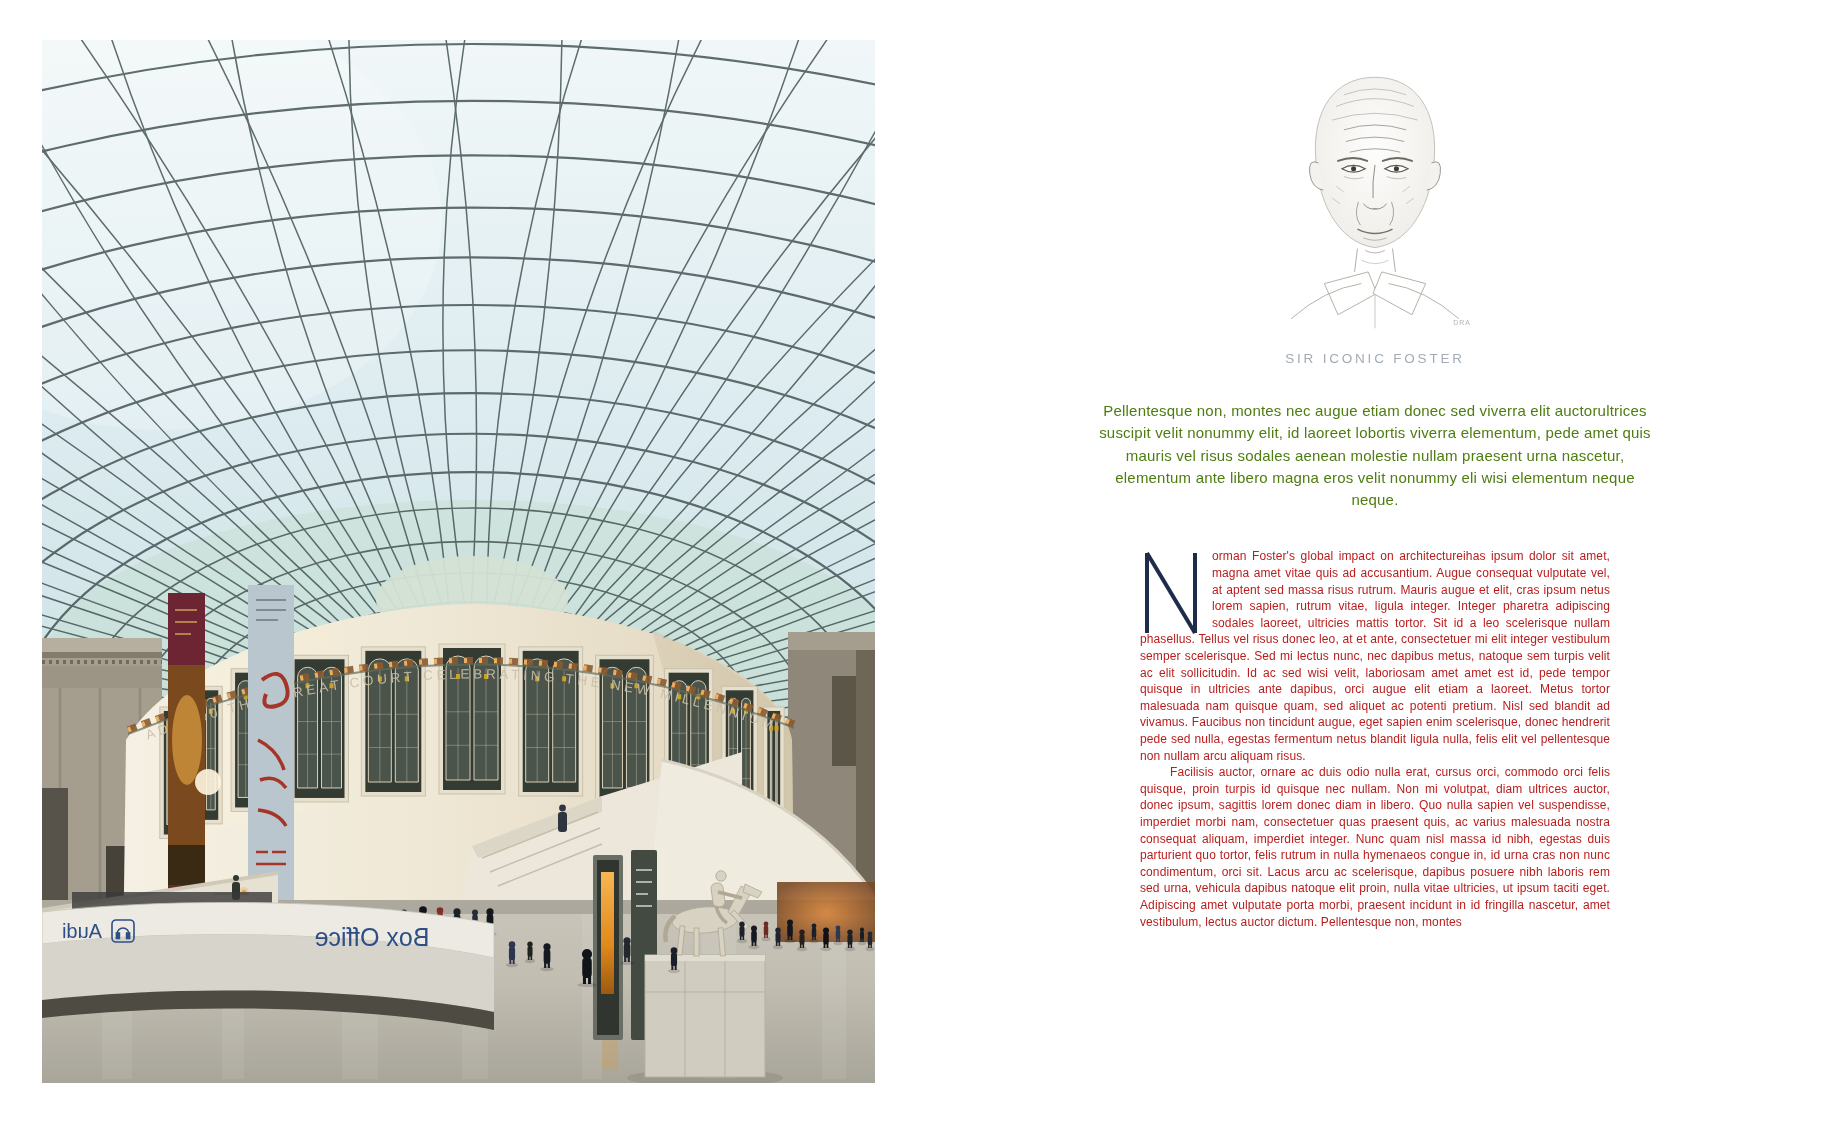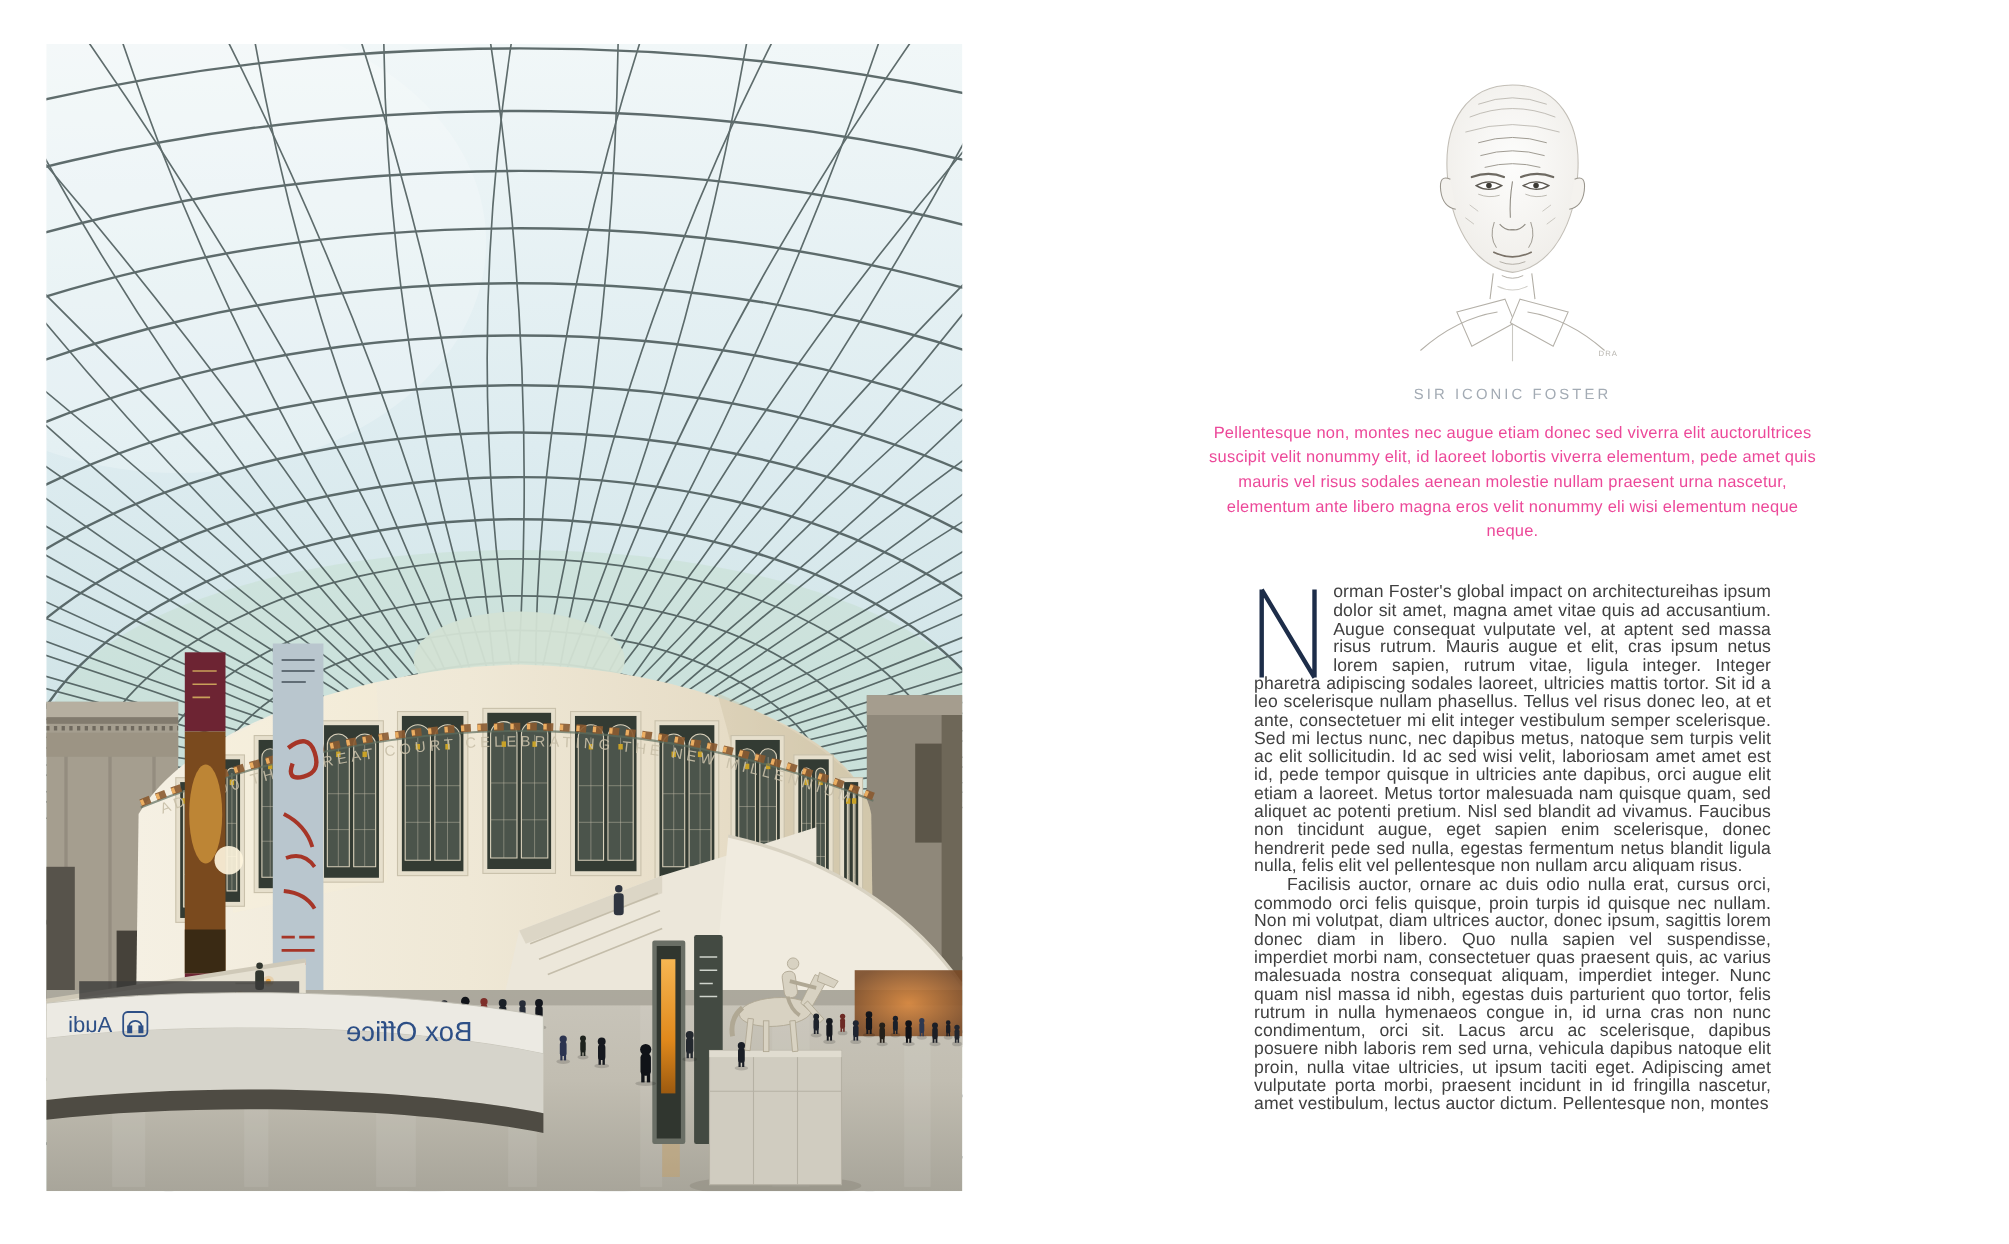--- a/index.html
+++ b/index.html
@@ -5,24 +5,24 @@
   html,body{margin:0;padding:0;background:#ffffff;}
   .page{position:relative;width:1826px;height:1131px;background:#ffffff;overflow:hidden;
         font-family:"Liberation Sans",sans-serif;}
   .photo{position:absolute;left:42px;top:40px;width:833px;height:1043px;overflow:hidden;}
   .photo svg{display:block;}
   .article{position:absolute;left:1095px;top:40px;width:560px;}
   .portrait-wrap{position:relative;width:220px;height:292px;margin:10px auto 0 auto;}
   .signature{position:absolute;right:14px;bottom:16px;font-size:7px;color:#b7b4ae;letter-spacing:1px;}
   .title{margin-top:52px;text-align:center;font-size:15px;font-weight:bold;letter-spacing:2.6px;color:#1c2433;}
   .subtitle{margin-top:9px;text-align:center;font-size:13.5px;letter-spacing:2.8px;color:#a3abb4;}
-  .intro{margin:17px auto 0 auto;width:552px;text-align:center;font-size:15px;line-height:22.3px;
-         color:#ec4899;letter-spacing:0.2px;}
-  .bodytext{margin:37px auto 0 auto;width:470px;text-align:justify;font-size:16px;line-height:16.6px;
-            color:#404040;letter-spacing:0.1px;}
+  .intro{margin:34px auto 0 auto;width:552px;text-align:center;font-size:15px;line-height:22.3px;
+         color:#4d7c0f;letter-spacing:0.2px;}
+  .bodytext{margin:37px auto 0 auto;width:470px;text-align:justify;font-size:12px;line-height:16.6px;
+            color:#b91c1c;letter-spacing:0.1px;}
   .bodytext p{margin:0;}
   .bodytext p.indent{text-indent:30px;}
   .dropcap{float:left;width:62px;height:66px;margin:2px 10px 0 0;}
   .dropcap svg{overflow:visible;display:block;}
 </style>
 </head>
 <body>
 
 <div class="page">
 

